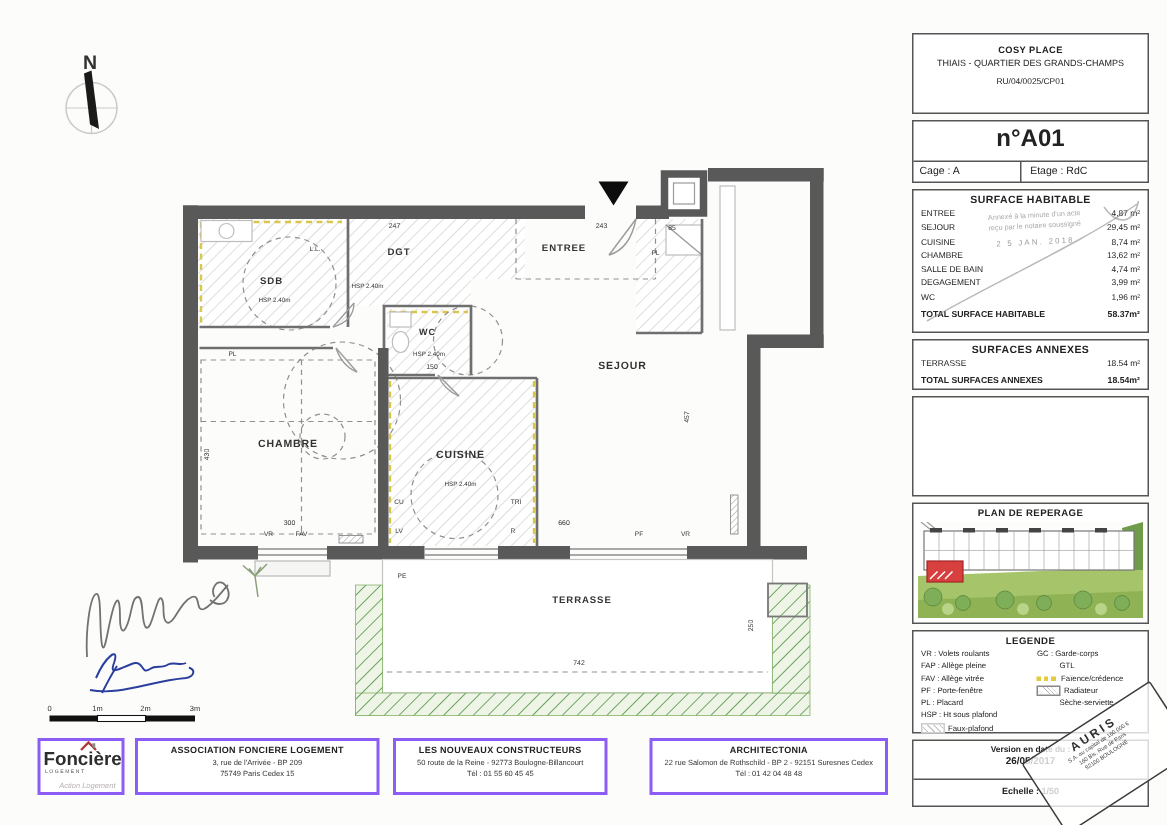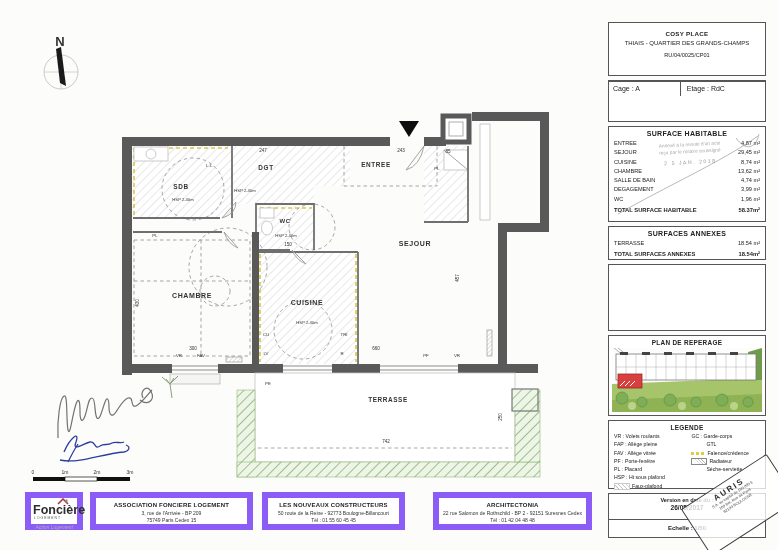--- a/index.html
+++ b/index.html
@@ -54,21 +54,21 @@
   .sw-fai{display:inline-block;width:14px;height:3px;vertical-align:middle;margin-right:2px;
           background:repeating-linear-gradient(90deg,#e0cc3e,#e0cc3e 3px,#fff 3px,#fff 5px);}
   .sw-rad{display:inline-block;width:14px;height:5px;vertical-align:middle;margin-right:2px;border:1px solid #888;
           background:repeating-linear-gradient(45deg,#fff,#fff 1.5px,#9a9a9a 2px);}
   #box-version{top:493px;height:45px;}
   #box-version .v1{height:26px;border-bottom:1px solid #555;text-align:center;padding-top:3px;box-sizing:border-box;}
   #box-version .vlabel{font-size:5.6px;font-weight:bold;}
   #box-version .vdate{font-size:6.6px;font-weight:bold;margin-top:1px;}
   #box-version .v2{font-size:6px;font-weight:bold;text-align:center;line-height:17px;}
 
-  .fbox{position:absolute;top:492px;height:38px;border:6px solid #8b5cf6;background:#fff;box-sizing:border-box;text-align:center;}
+  .fbox{position:absolute;top:492px;height:38px;border:2px solid #8b5cf6;background:#fff;box-sizing:border-box;text-align:center;}
   .fname{font-size:6px;font-weight:bold;margin-top:4px;letter-spacing:.2px;}
   .faddr{font-size:5px;color:#333;margin-top:1.5px;}
   #f-logo{left:25px;width:58px;}
   #f-assoc{left:90px;width:163px;}
   #f-lnc{left:262px;width:143px;}
   #f-arch{left:433px;width:159px;}
   .logo-script{font-size:5px;color:#b5b0ae;font-style:italic;margin-top:0px;text-align:right;padding-right:4px;}
 
   .stamp-notary{position:absolute;left:630px;top:142px;width:120px;transform:rotate(-3deg);
                 color:#9a9a9a;font-size:4.8px;line-height:6.5px;text-align:center;opacity:.85;pointer-events:none;}
@@ -289,20 +289,21 @@
     </g>
   </svg>
 
   <div class="tb center" id="box-project">
     <div class="l1">COSY PLACE</div>
     <div class="l2">THIAIS - QUARTIER DES GRANDS-CHAMPS</div>
     <div class="l3">RU/04/0025/CP01</div>
   </div>
 
   <div class="tb" id="box-unit">
+    <div class="num">n°A01</div>
     <div class="row">
       <div class="c1">Cage : A</div>
       <div class="c2">Etage : RdC</div>
     </div>
   </div>
 
   <div class="tb" id="box-surface">
     <div class="tbl-title">SURFACE HABITABLE</div>
     <div class="srow">
         <span>ENTREE</span>

